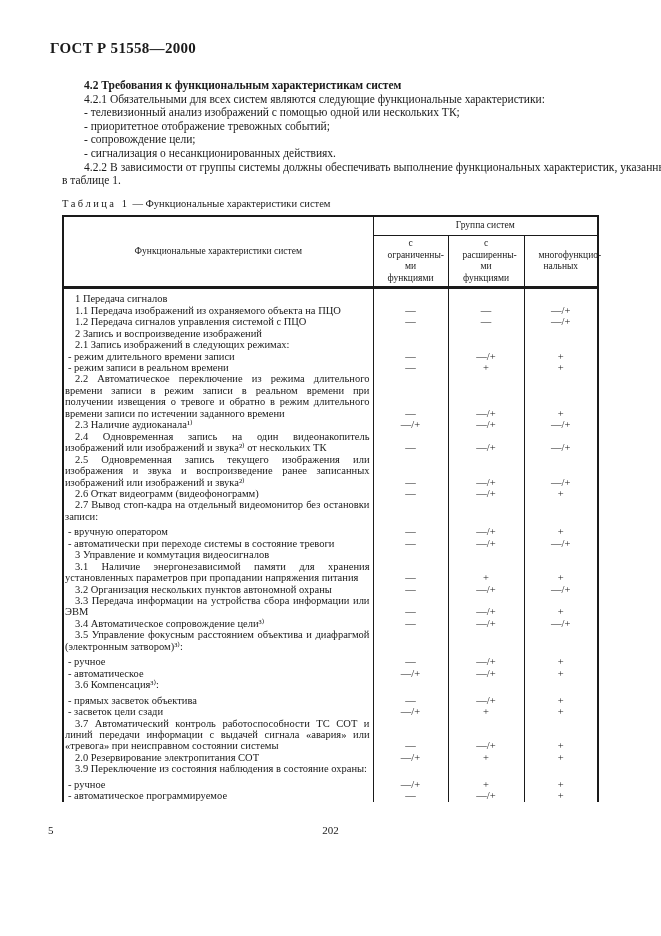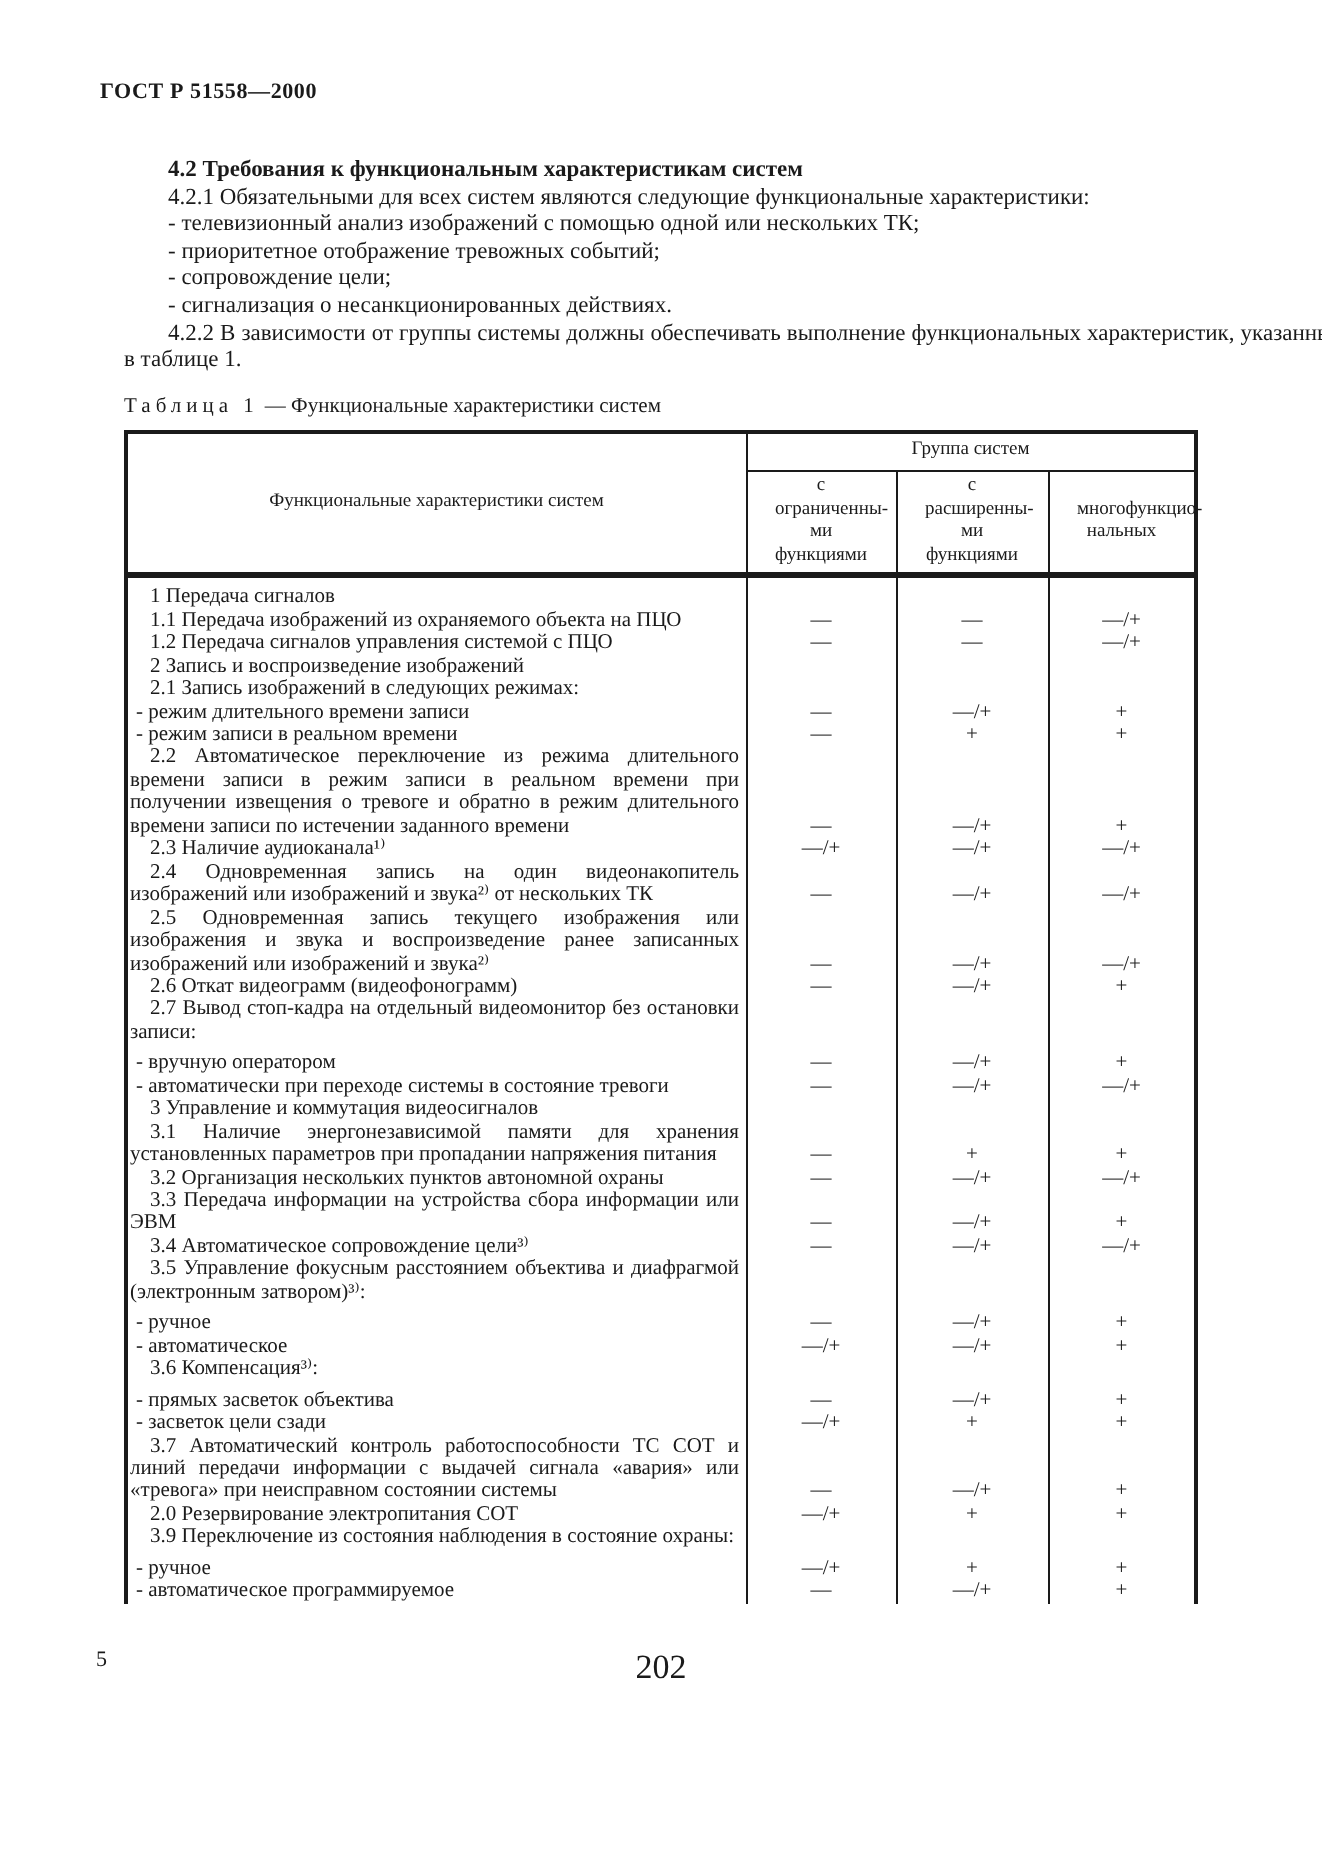--- a/index.html
+++ b/index.html
@@ -10,21 +10,21 @@
     height: 936px;
     background: #ffffff;
     font-family: "Liberation Serif", "DejaVu Serif", serif;
     color: #1a1a1a;
     overflow: hidden;
   }
   .doc-header {
     position: absolute;
     left: 50px;
     top: 40px;
-    font-size: 11px;
+    font-size: 15px;
     font-weight: bold;
     letter-spacing: 0.3px;
   }
   .content {
     position: absolute;
     left: 62px;
     top: 79px;
     width: 610px;
   }
   .para {
@@ -84,21 +84,21 @@
     left: 48px;
     top: 824px;
     font-size: 11px;
   }
   .footer-center {
     position: absolute;
     left: 0;
     top: 824px;
     width: 661px;
     text-align: center;
-    font-size: 17px;
+    font-size: 11px;
   }
 </style>
 </head>
 <body>
 
 <div class="page">
 
   <div class="doc-header">ГОСТ Р 51558—2000</div>
 
   <div class="content">

